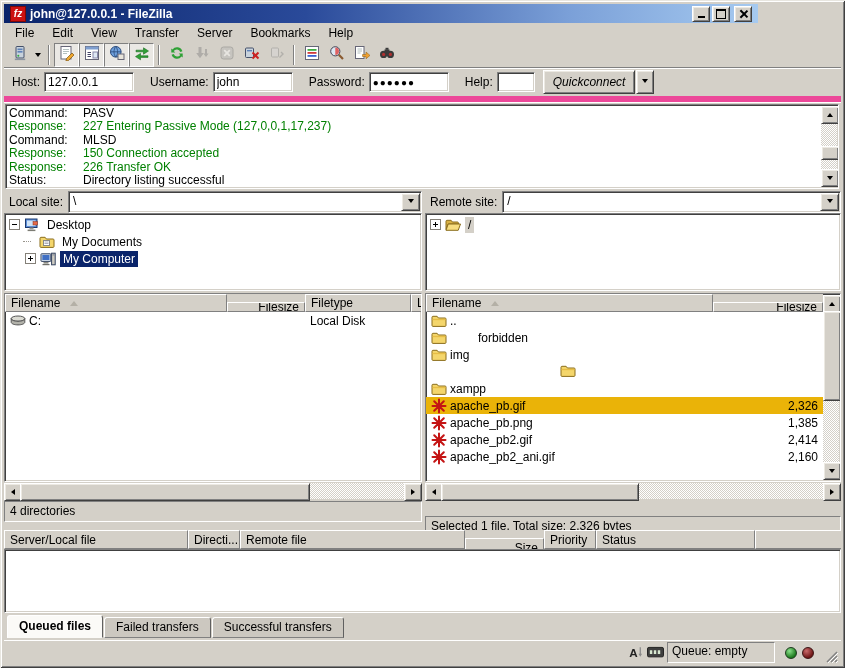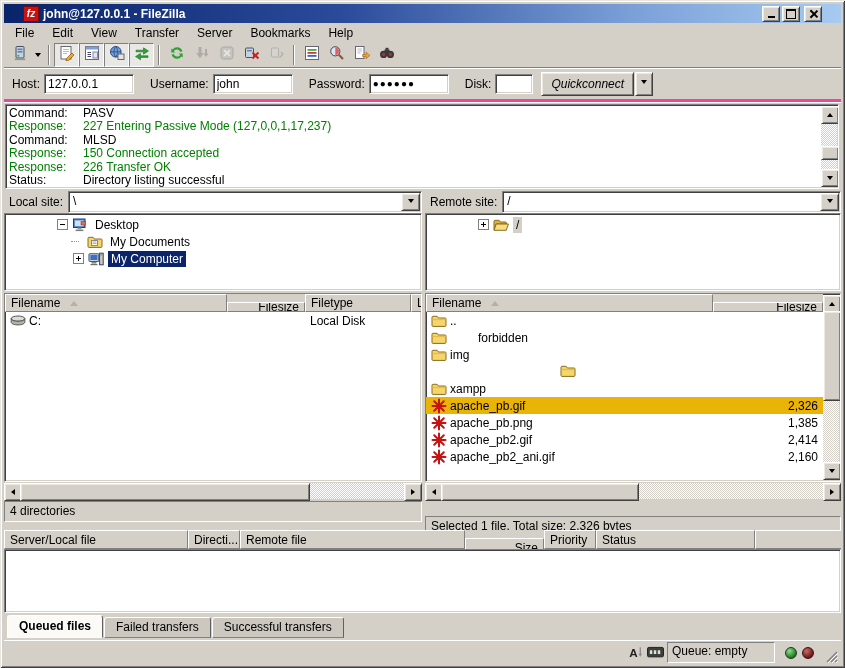--- a/index.html
+++ b/index.html
@@ -8,21 +8,21 @@
     background:#d4d0c8;
     font-family:"Liberation Sans",sans-serif;font-size:12px;color:#000;
     box-shadow:inset 1px 1px 0 #e8e6e0, inset -1px -1px 0 #404040,
                inset 2px 2px 0 #fff,   inset -2px -2px 0 #808080;
   }
   .abs{position:absolute;box-sizing:border-box;}
   
   .raised{border:1px solid;border-color:#fff #404040 #404040 #fff;box-shadow:inset 1px 1px 0 #ece9e2, inset -1px -1px 0 #808080;font-style:italic;}
 
   
-  .titlebar{left:4px;top:4px;width:837px;height:19px;display:flex;align-items:center;padding:0 19px;
+  .titlebar{left:4px;top:4px;width:754px;height:19px;display:flex;align-items:center;padding:0 6px;
     background:linear-gradient(90deg,#0a246a 0%,#2a4a9a 40%,#7ba0d8 75%,#a6caf0 100%);}
   .fz-logo{width:14px;height:14px;background:#cc1111;border:1px solid #7a0909;color:#fff;
     font-weight:bold;font-style:italic;font-size:10px;line-height:13px;text-align:center;margin-right:4px;flex:none;}
   .title-text{color:#fff;font-weight:bold;font-size:12px;flex:1;white-space:nowrap;}
   .win-btn{width:16px;height:14px;background:#d4d0c8;margin-left:2px;flex:none;display:flex;align-items:center;justify-content:center;position:relative;}
   .glyph-min{width:7px;height:2px;background:#000;margin-top:7px;}
   .glyph-max{width:8px;height:7px;border:1px solid #000;border-top:2px solid #000;}
   .glyph-x{position:relative;width:8px;height:8px;}
   .glyph-x:before,.glyph-x:after{content:"";position:absolute;left:3.5px;top:-1px;width:1.6px;height:10px;background:#000;}
   .glyph-x:before{transform:rotate(45deg);} .glyph-x:after{transform:rotate(-45deg);}
@@ -35,21 +35,21 @@
   .tb-btn{width:23px;height:22px;display:flex;align-items:center;justify-content:center;border:1px solid transparent;flex:none;}
   .tb-btn svg{width:16px;height:16px;}
   .tb-btn.pressed{border-color:#808080 #fff #fff #808080;background:rgba(255,255,255,.5);}
   .tb-btn.disabled svg{filter:grayscale(1) opacity(.45);}
   .tb-dd{width:12px;height:22px;display:flex;align-items:center;justify-content:center;flex:none;}
   .tb-sep{width:0;height:20px;border-left:1px solid #808080;border-right:1px solid #fff;margin:0 4px;flex:none;}
   .tri-down{width:0;height:0;border:3.5px solid transparent;border-top:4px solid #000;margin-top:4px;}
 
   
   .qcbar{left:4px;top:68px;width:837px;height:34px;display:flex;align-items:center;padding-left:8px;
-    border-bottom:3px solid #ec4899;box-shadow:0 1px 0 #fff;}
+    border-bottom:6px solid #ec4899;box-shadow:0 1px 0 #fff;}
   .qc-label{margin-right:4px;white-space:nowrap;}
   .qc-input{height:16px;font:12px "Liberation Sans",sans-serif;padding:1px 3px;margin-right:16px;
     background:#fff;border:1px solid;border-color:#808080 #fff #fff #808080;
     box-shadow:inset 1px 1px 0 #404040, inset -1px -1px 0 #d4d0c8;outline:none;}
   .qc-btn{height:22px;padding:0 9px;display:flex;align-items:center;font-size:12px;background:#d4d0c8;}
   .qc-btn-dd{height:22px;width:16px;display:flex;align-items:center;justify-content:center;background:#d4d0c8;margin-left:1px;}
 
   
   .logbox{left:5px;top:104px;width:834px;height:85px;background:#fff;
     border:1px solid;border-color:#808080 #fff #fff #808080;box-shadow:inset 1px 1px 0 #404040, inset -1px -1px 0 #d4d0c8;
@@ -70,21 +70,21 @@
 
   
   .sitebar{height:20px;display:flex;align-items:center;}
   .site-label{padding:0 5px;white-space:nowrap;}
   .combo{flex:1;height:20px;display:flex;background:#fff;border:1px solid;border-color:#808080 #fff #fff #808080;
     box-shadow:inset 1px 1px 0 #404040, inset -1px -1px 0 #d4d0c8;}
   .combo-value{flex:1;padding:2px 4px;white-space:nowrap;overflow:hidden;}
   .combo-btn{width:17px;background:#d4d0c8;display:flex;align-items:center;justify-content:center;margin:1px;}
   .treebox{background:#fff;overflow:hidden;border:1px solid;border-color:#808080 #fff #fff #808080;
     box-shadow:inset 1px 1px 0 #404040, inset -1px -1px 0 #d4d0c8;padding:2px 0 0 2px;}
-  .tree-row{display:flex;align-items:center;height:17px;white-space:nowrap;margin-left:48px;}
+  .tree-row{display:flex;align-items:center;height:17px;white-space:nowrap;}
   .expander{width:9px;height:9px;background:#fff;border:1px solid #848078;position:relative;margin:0 4px 0 2px;flex:none;}
   .ex-h{position:absolute;left:1.5px;top:3.5px;width:5px;height:1px;background:#000;}
   .ex-v{position:absolute;left:3.5px;top:1.5px;width:1px;height:5px;background:#000;}
   .dotstub{width:8px;height:1px;border-top:1px dotted #9a968e;margin-right:2px;flex:none;}
   .ticon{width:16px;height:16px;margin-right:4px;flex:none;}
   .ticon svg{width:16px;height:16px;}
   .tlabel{padding:1px 3px;}
   .tlabel.sel-active{background:#0a246a;color:#fff;}
   .tlabel.sel-inactive{background:#d4d0c8;}
 
@@ -261,21 +261,21 @@
     </div>
   </div>
 
 <div class="abs qcbar">
   <span class="qc-label">Host:</span>
   <input class="qc-input" style="width: 82px;" value="127.0.0.1">
   <span class="qc-label">Username:</span>
   <input class="qc-input" style="width: 72px;" value="john">
   <span class="qc-label">Password:</span>
   <input class="qc-input" style="width: 72px; font-size: 10px; letter-spacing: 1px;" value="●●●●●●">
-  <span class="qc-label">Disk:</span>
+  <span class="qc-label">Help:</span>
   <input class="qc-input" style="width: 30px; margin-right: 8px;" value="">
   <div class="qc-btn raised">
       <span>Quickconnect</span>
     </div>
   <div class="qc-btn-dd raised">
       <span class="tri-down" style="margin-top:0;"></span>
     </div>
 </div>
 
 <div class="abs logbox">

